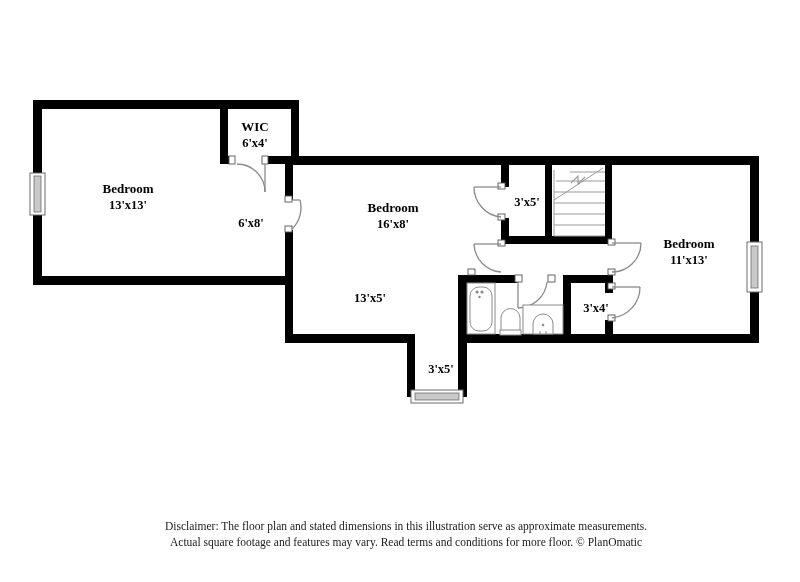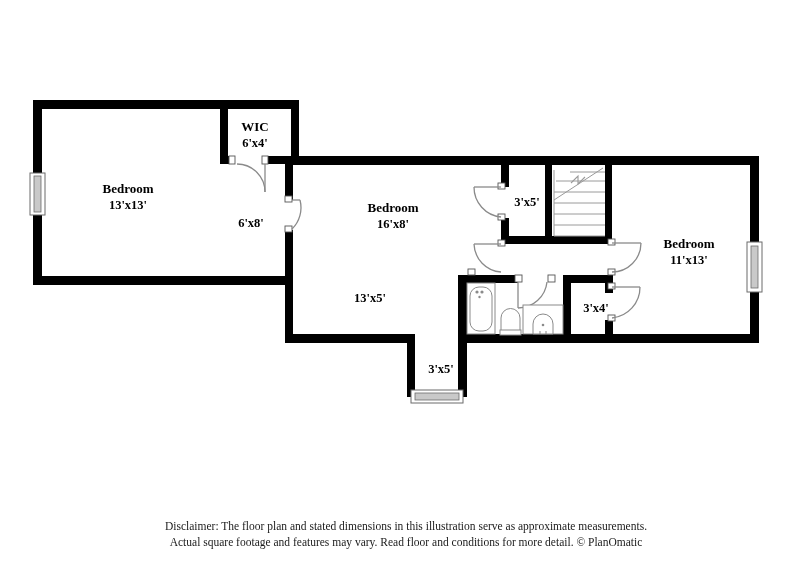--- a/index.html
+++ b/index.html
@@ -270,16 +270,16 @@
       <g>
         <text class="room-label room-name" x="689" y="245">Bedroom</text>
         <text class="room-label room-dim" x="689" y="261">11'x13'</text>
       </g>
 
     </g>
   </svg>
 
   <div id="disclaimer">
     <span class="line">Disclaimer: The floor plan and stated dimensions in this illustration serve as approximate measurements.</span>
-    <span class="line">Actual square footage and features may vary. Read floor and conditions for more detail. © PlanOmatic</span>
+    <span class="line">Actual square footage and features may vary. Read terms and conditions for more floor. © PlanOmatic</span>
   </div>
 
 </div>
 
 </body></html>

